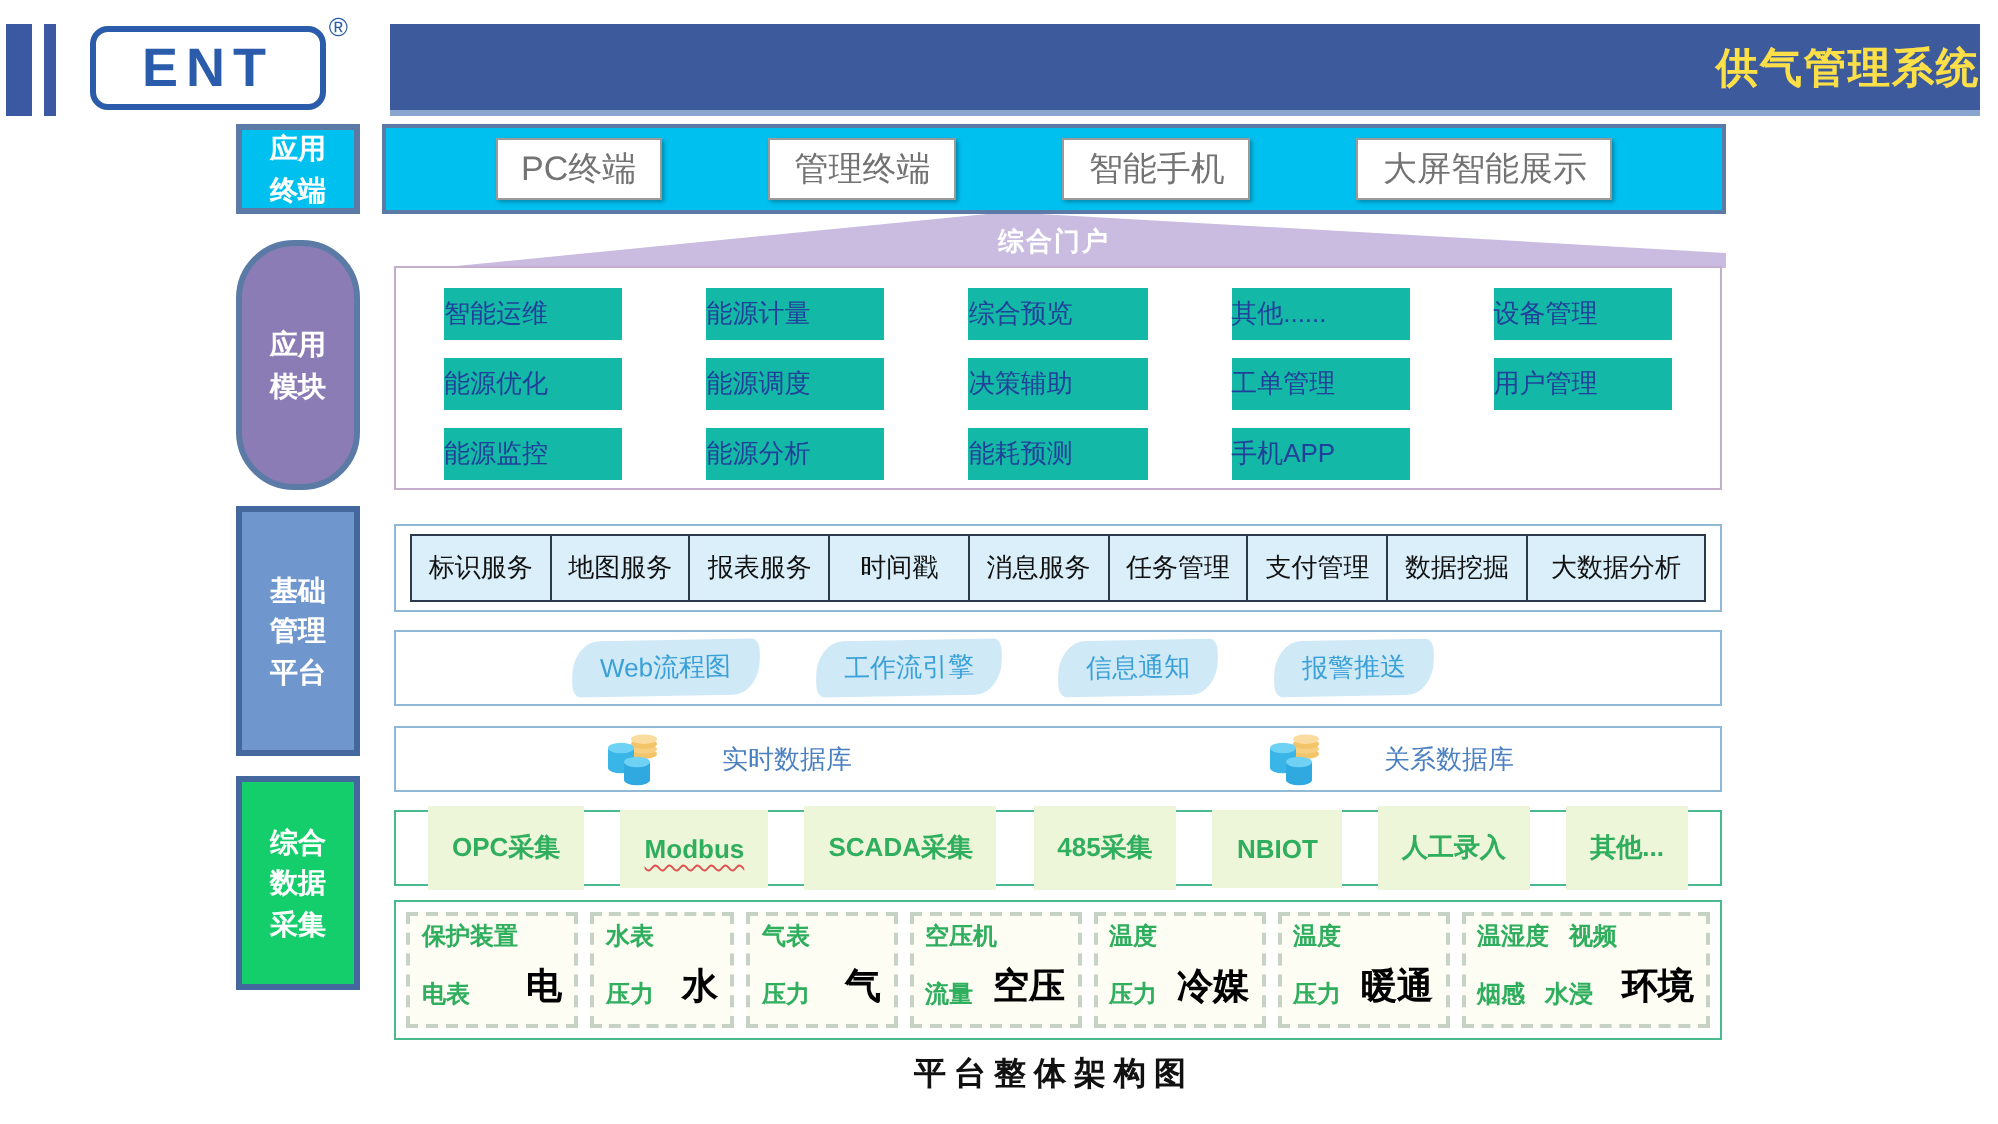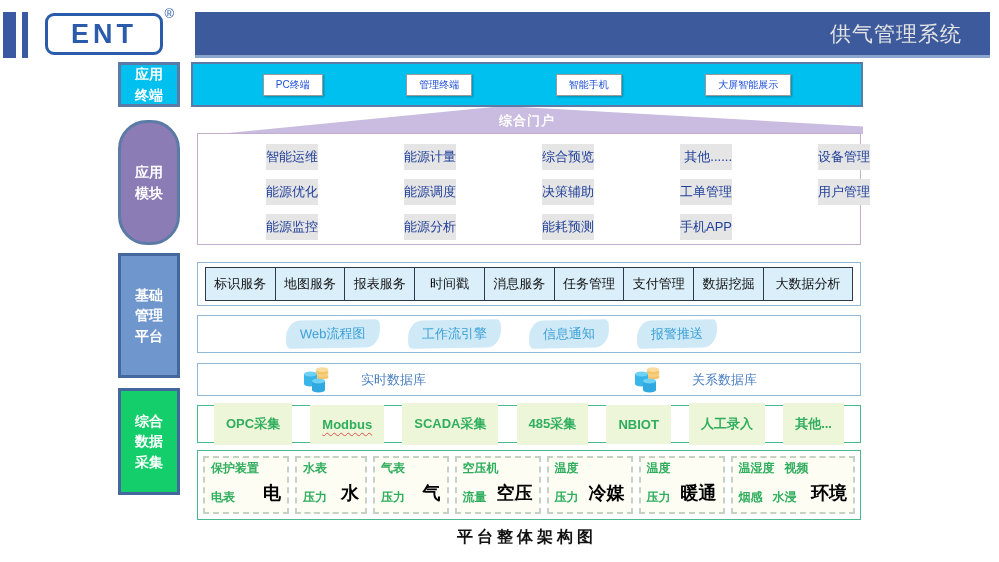--- a/index.html
+++ b/index.html
@@ -16,59 +16,59 @@
     border:3px solid #2b5cab;border-radius:9px;box-sizing:border-box;
     display:flex;align-items:center;justify-content:center;background:#fff;
   }
   .logo-text{font-weight:bold;font-size:27px;color:#2b5cab;letter-spacing:4px;}
   .logo-reg{position:absolute;top:-10px;right:-14px;font-size:13px;color:#2b5cab;}
   .header-bar{
     position:absolute;left:195px;top:12px;width:795px;height:43px;
     background:#3d5b9c;border-bottom:3px solid #8aa6cf;box-sizing:content-box;
     display:flex;align-items:center;justify-content:flex-end;
   }
-  .header-title{color:#e5e5e5;font-weight:normal;font-size:21px;padding-right:28px;letter-spacing:1px;}
+  .header-title{color:#fde047;font-weight:bold;font-size:21px;letter-spacing:1px;}
   
   .side-label{
     position:absolute;left:118px;width:62px;box-sizing:border-box;
     border:3px solid #5b7ba6;color:#fff;font-weight:bold;font-size:14px;
     display:flex;align-items:center;justify-content:center;text-align:center;
     line-height:1.45;padding:0 13px;
   }
   .lab-cyan{top:62px;height:45px;background:#00c0f0;}
   .lab-purple{top:120px;height:125px;background:#8c7cb6;border-radius:29px;}
   .lab-blue{top:253px;height:125px;background:#6f96cd;border-color:#44679e;}
   .lab-green{top:388px;height:107px;background:#14ce6c;border-color:#44679e;}
   
   .term-band{
     position:absolute;left:191px;top:62px;width:672px;height:45px;box-sizing:border-box;
     background:#00c0f0;border:2px solid #5b7ba6;
     display:flex;align-items:center;justify-content:space-around;padding:0 28px;
   }
   .term-box{
-    background:#fff;border:1px solid #9a9a9a;color:#1d4ed8;font-size:10px;
+    background:#fff;border:1px solid #9a9a9a;color:#737373;font-size:17px;
     padding:3px 12px;white-space:nowrap;box-shadow:1px 1px 2px rgba(0,0,0,.3);
   }
   
   .portal{
     position:absolute;left:191px;top:107px;width:672px;height:27px;
     background:#c9bce0;clip-path:polygon(4% 100%,45% 0,49% 0,100% 72%,100% 100%);
     display:flex;align-items:center;justify-content:center;
   }
   .portal-label{color:#ffffff;font-weight:bold;font-size:13px;letter-spacing:1px;}
   
   .module-box{
     position:absolute;left:197px;top:133px;width:664px;height:112px;box-sizing:border-box;
     background:#fff;border:1px solid #c3aecb;
     display:grid;grid-template-columns:repeat(5,1fr);
     padding:10px 24px;column-gap:42px;row-gap:9px;align-items:center;
   }
   .module-btn{
-    background:#e5e5e5;color:#21409a;font-size:13px;text-align:right;
-    padding:4px 0;white-space:nowrap;margin-left:44px;
+    background:#14b8a6;color:#21409a;font-size:13px;text-align:left;
+    padding:4px 0;white-space:nowrap;
   }
   
   .svc-box{
     position:absolute;left:197px;top:262px;width:664px;height:44px;box-sizing:border-box;
     border:1px solid #8fb9d6;background:#fff;display:flex;align-items:center;padding:0 7px;
   }
   .svc-cell{
     flex:1;background:#daeffa;border:1px solid #2b3a4a;margin-left:-1px;
     text-align:center;font-size:13px;color:#111;padding:7px 2px;white-space:nowrap;
   }

